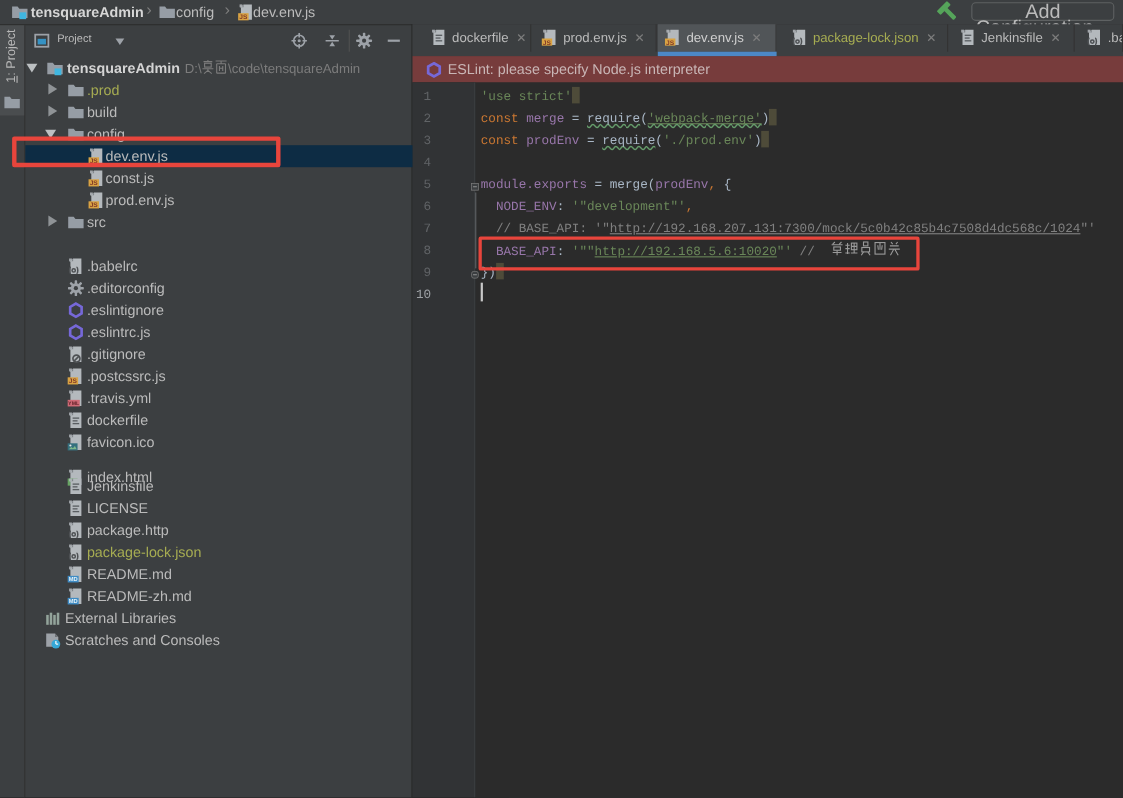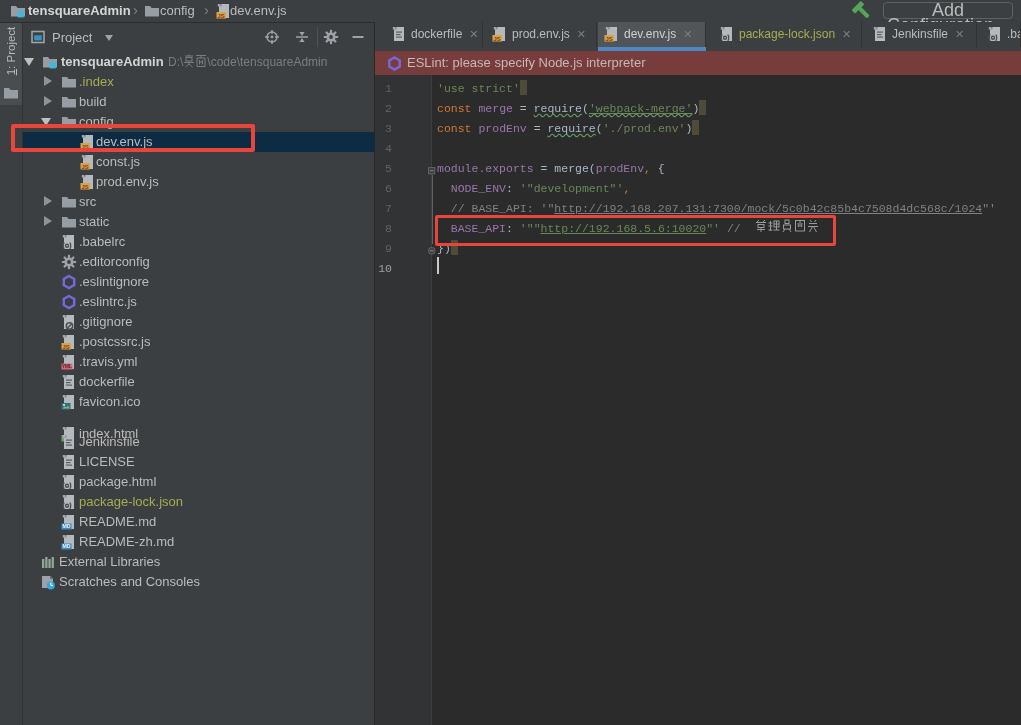--- a/index.html
+++ b/index.html
@@ -66,21 +66,21 @@
 <div class="abs" id="stripetext"><span style="text-decoration:underline;">1</span>: Project</div>
 <div class="abs" style="left:3px;top:85px;width:16px;height:16px;"><svg width="16" height="16" viewBox="0 0 16 16">
       <path fill="#969da5" d="M1 3h5l1.6 2H15v8.4H1z"></path>
     </svg></div>
 
 <div class="abs" id="panel"></div>
 <div class="abs" style="left:30px;top:29px;width:16px;height:16px;"><svg width="16" height="16" viewBox="0 0 16 16">
       <rect x="2" y="2.5" width="12" height="11" fill="none" stroke="#9da2a8" stroke-width="1.6"></rect>
       <rect x="4.2" y="6.3" width="7.6" height="5.1" fill="#3592c4"></rect>
     </svg></div>
-<div class="abs" style="left:52px;top:30px;color:#bbbbbb;font-size:13px;">Project</div>
+<div class="abs" style="left:52px;top:30px;color:#bbbbbb;font-size:10px;">Project</div>
 <div class="abs" style="left:105px;top:35px;width:0;height:0;border-top:6px solid #9da2a8;border-left:4px solid transparent;border-right:4px solid transparent;"></div>
 <div class="abs" style="left:264px;top:29px;"><svg width="16" height="16" viewBox="0 0 16 16">
       <circle cx="8" cy="8" r="5" fill="none" stroke="#9da2a8" stroke-width="1.5"></circle>
       <line x1="8" y1="1" x2="8" y2="5" stroke="#9da2a8" stroke-width="1.5"></line>
       <line x1="8" y1="11" x2="8" y2="15" stroke="#9da2a8" stroke-width="1.5"></line>
       <line x1="1" y1="8" x2="5" y2="8" stroke="#9da2a8" stroke-width="1.5"></line>
       <line x1="11" y1="8" x2="15" y2="8" stroke="#9da2a8" stroke-width="1.5"></line>
       <circle cx="8" cy="8" r="1.4" fill="#9da2a8"></circle>
     </svg></div>
 <div class="abs" style="left:294px;top:29px;"><svg width="16" height="16" viewBox="0 0 16 16">
@@ -126,21 +126,21 @@
             <path d="M1 1.5 H11 M6 1.5 V4 M2 4 H10 M2 4 V12.5 M10 4 V12.5 M2 12.5 H10"></path>
             <path d="M4.5 6 V10.5 M7.5 6 V10.5 M4.5 8 H7.5"></path>
           </g>
         </svg>\code\tensquareAdmin</span>
     </div>
 <div class="row" style="left:0;top:72px;width:352px;">
       <span class="abs" style="left:44px;top:4px;width:0;height:0;border-left:8px solid #8f9396;border-top:5px solid transparent;border-bottom:5px solid transparent;"></span>
       <span class="abs" style="left:61px;top:2px;width:16px;height:16px;"><svg width="16" height="16" viewBox="0 0 16 16">
           <path fill="#969da5" d="M1 3h5l1.6 2H15v8.4H1z"></path>
         </svg></span>
-      <span class="abs" style="left:79px;top:0;color:#a6ac52;">.index</span>
+      <span class="abs" style="left:79px;top:0;color:#a6ac52;">.prod</span>
     </div>
 <div class="row" style="left:0;top:92px;width:352px;">
       <span class="abs" style="left:44px;top:4px;width:0;height:0;border-left:8px solid #8f9396;border-top:5px solid transparent;border-bottom:5px solid transparent;"></span>
       <span class="abs" style="left:61px;top:2px;width:16px;height:16px;"><svg width="16" height="16" viewBox="0 0 16 16">
           <path fill="#969da5" d="M1 3h5l1.6 2H15v8.4H1z"></path>
         </svg></span>
       <span class="abs" style="left:79px;top:0;">build</span>
     </div>
 <div class="row" style="left:0;top:112px;width:352px;">
       <span class="abs" style="left:41px;top:6px;width:0;height:0;border-top:8px solid #bcc0c2;border-left:5px solid transparent;border-right:5px solid transparent;"></span>
@@ -178,27 +178,20 @@
           <text x="5.2" y="14.6" font-family="Liberation Sans" font-size="6" font-weight="bold" fill="#823b28" text-anchor="middle">JS</text>
         </svg></span>
       <span class="abs" style="left:96px;top:0;">prod.env.js</span>
     </div>
 <div class="row" style="left:0;top:192px;width:352px;">
       <span class="abs" style="left:44px;top:4px;width:0;height:0;border-left:8px solid #8f9396;border-top:5px solid transparent;border-bottom:5px solid transparent;"></span>
       <span class="abs" style="left:61px;top:2px;width:16px;height:16px;"><svg width="16" height="16" viewBox="0 0 16 16">
           <path fill="#969da5" d="M1 3h5l1.6 2H15v8.4H1z"></path>
         </svg></span>
       <span class="abs" style="left:79px;top:0;">src</span>
-    </div>
-<div class="row" style="left:0;top:212px;width:352px;">
-      <span class="abs" style="left:44px;top:4px;width:0;height:0;border-left:8px solid #8f9396;border-top:5px solid transparent;border-bottom:5px solid transparent;"></span>
-      <span class="abs" style="left:61px;top:2px;width:16px;height:16px;"><svg width="16" height="16" viewBox="0 0 16 16">
-          <path fill="#969da5" d="M1 3h5l1.6 2H15v8.4H1z"></path>
-        </svg></span>
-      <span class="abs" style="left:79px;top:0;">static</span>
     </div>
 <div class="row" style="left:0;top:232px;width:352px;">
       <span class="abs" style="left:61px;top:2px;width:16px;height:16px;"><svg width="16" height="16" viewBox="0 0 16 16">
           <path fill="#b4b9bd" d="M5.5 1H13v14H3V3.5z"></path>
           <path fill="#81868a" d="M3 3.5L5.5 1v2.5z"></path>
           <rect x="1.8" y="1" width="2.6" height="2.6" fill="#b4b9bd" opacity="0.85"></rect>
           <g stroke="#4e5154" stroke-width="1.4" fill="none">
             <path d="M3.4 8.6 C1.9 9.2,1.9 14.4,3.4 15"></path>
             <path d="M8.6 8.6 C10.1 9.2,10.1 14.4,8.6 15"></path>
             <circle cx="6" cy="11.8" r="1.5"></circle>
@@ -323,21 +316,21 @@
       <span class="abs" style="left:61px;top:2px;width:16px;height:16px;"><svg width="16" height="16" viewBox="0 0 16 16">
           <path fill="#b4b9bd" d="M5.5 1H13v14H3V3.5z"></path>
           <path fill="#81868a" d="M3 3.5L5.5 1v2.5z"></path>
           <rect x="1.8" y="1" width="2.6" height="2.6" fill="#b4b9bd" opacity="0.85"></rect>
           <g stroke="#4e5154" stroke-width="1.4" fill="none">
             <path d="M3.4 8.6 C1.9 9.2,1.9 14.4,3.4 15"></path>
             <path d="M8.6 8.6 C10.1 9.2,10.1 14.4,8.6 15"></path>
             <circle cx="6" cy="11.8" r="1.5"></circle>
           </g>
         </svg></span>
-      <span class="abs" style="left:79px;top:0;">package.html</span>
+      <span class="abs" style="left:79px;top:0;">package.http</span>
     </div>
 <div class="row" style="left:0;top:492px;width:352px;">
       <span class="abs" style="left:61px;top:2px;width:16px;height:16px;"><svg width="16" height="16" viewBox="0 0 16 16">
           <path fill="#b4b9bd" d="M5.5 1H13v14H3V3.5z"></path>
           <path fill="#81868a" d="M3 3.5L5.5 1v2.5z"></path>
           <rect x="1.8" y="1" width="2.6" height="2.6" fill="#b4b9bd" opacity="0.85"></rect>
           <g stroke="#4e5154" stroke-width="1.4" fill="none">
             <path d="M3.4 8.6 C1.9 9.2,1.9 14.4,3.4 15"></path>
             <path d="M8.6 8.6 C10.1 9.2,10.1 14.4,8.6 15"></path>
             <circle cx="6" cy="11.8" r="1.5"></circle>

